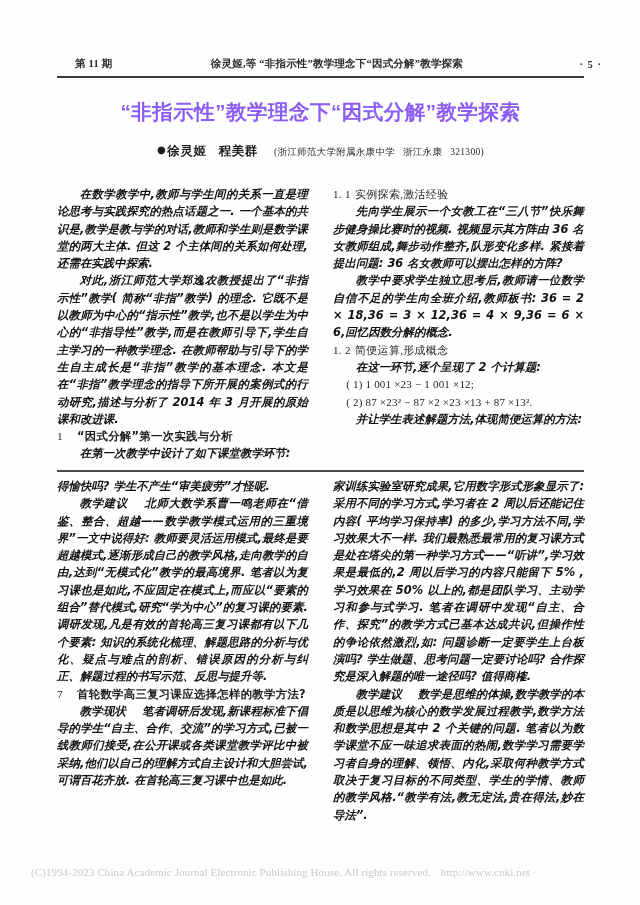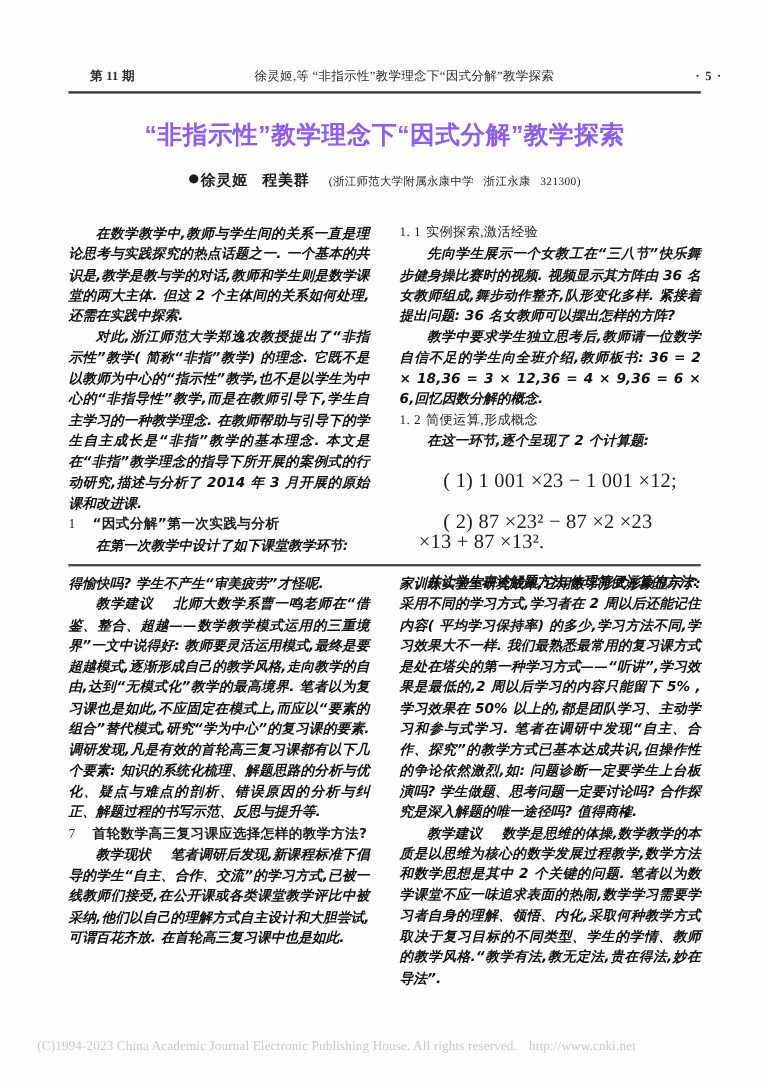--- a/index.html
+++ b/index.html
@@ -36,21 +36,21 @@
     letter-spacing: 0.2px;
     color: #2b2b2b;
   }
   .runhead .rh-left {
     flex: 0 0 auto;
     font-weight: 600;
   }
   .runhead .rh-center {
     flex: 1 1 auto;
     text-align: center;
-    font-weight: 400;
+    font-weight: 700;
     padding-right: 18px;
   }
   .runhead .rh-right {
     flex: 0 0 auto;
     font-weight: 600;
     letter-spacing: 1px;
   }
   .rule-head {
     position: absolute;
     left: 57px;
@@ -162,23 +162,23 @@
     font-family: "DejaVu Sans", "Liberation Sans", sans-serif;
     font-weight: 700;
     font-size: 11.4px;
   }
   p.sec.bold-label .num {
     font-family: "Liberation Serif", "DejaVu Serif", serif;
     font-weight: 400;
     min-width: 20px;
   }
   p.math {
-    margin: 16px;
-    font-family: "Liberation Serif", "DejaVu Serif", serif;
-    font-size: 17px;
+    margin: 0;
+    font-family: "Liberation Serif", "DejaVu Serif", serif;
+    font-size: 11px;
     line-height: 17.3px;
     letter-spacing: 0.2px;
     text-indent: 1.2em;
     color: #1d1d1d;
   }
   .lead {
     font-family: "DejaVu Sans", "Liberation Sans", sans-serif;
     font-weight: 700;
   }
   .lead-gap { display: inline-block; width: 1.4em; }

